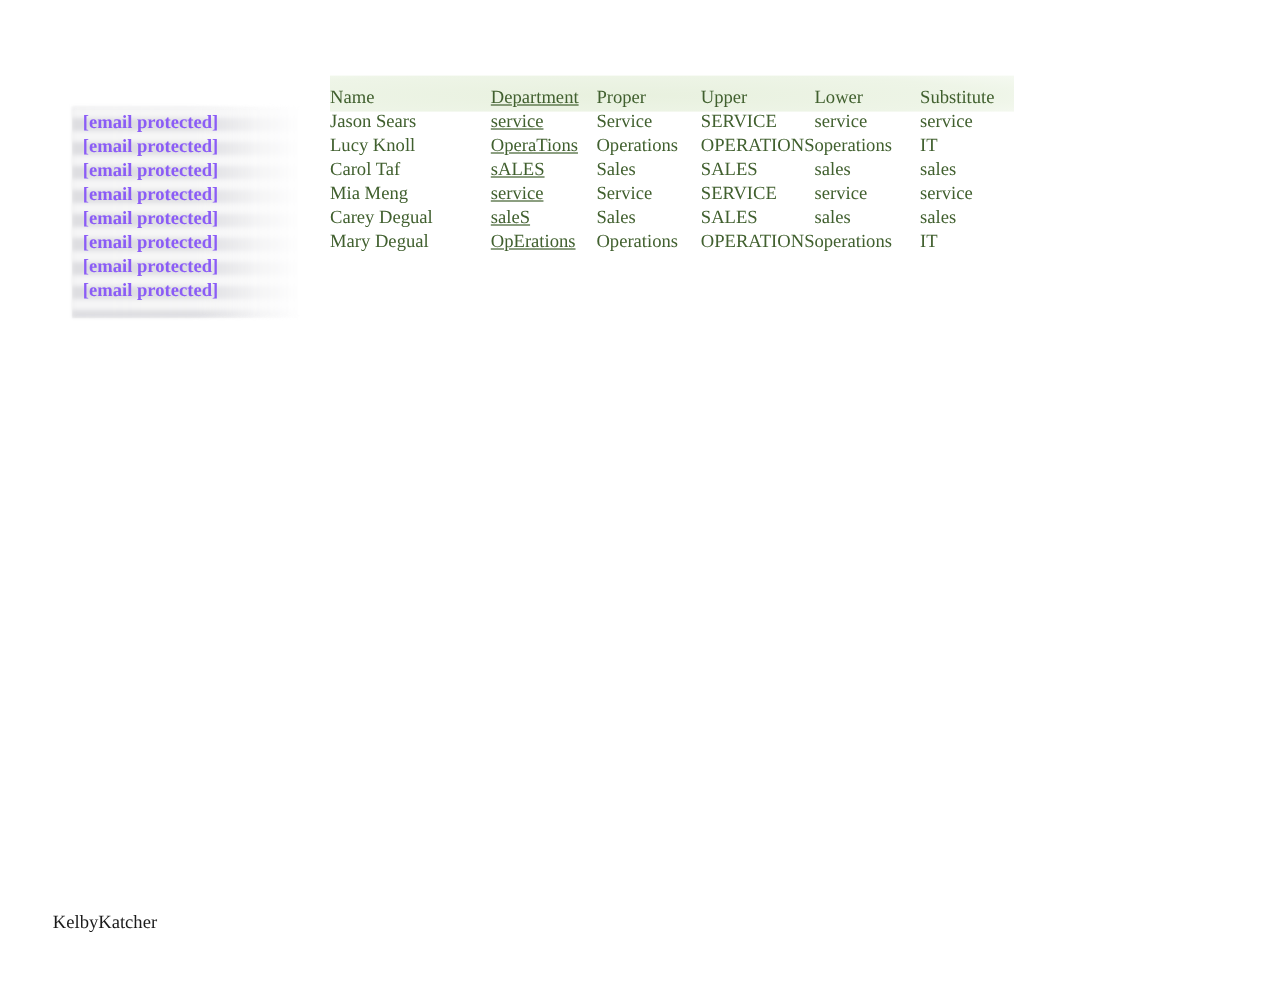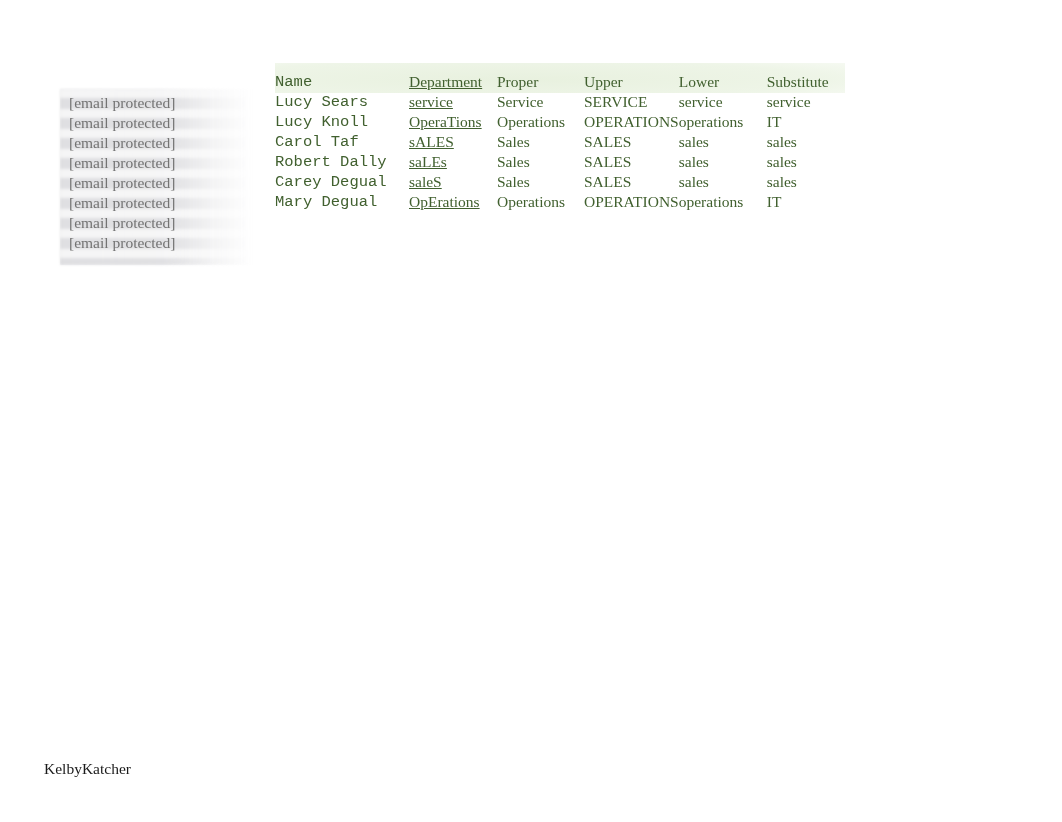--- a/index.html
+++ b/index.html
@@ -57,23 +57,24 @@
     padding: 0;
     list-style: none;
   }
   .email-item {
     height: 20px;
     line-height: 20px;
     font-size: 15.5px;
     white-space: nowrap;
   }
   .email-link {
-    color: #737373;
+    color: #8b5cf6;
     text-decoration: none;
     cursor: pointer;
+    font-weight: bold;
   }
 
   
   #data-table {
     position: absolute;
     left: 275px;
     top: 72px;
     border-collapse: collapse;
     font-size: 15.5px;
     color: #41602f;
@@ -92,21 +93,21 @@
   }
   #data-table tbody td {
     height: 20px;
     line-height: 20px;
     padding: 0;
     vertical-align: bottom;
     white-space: nowrap;
     overflow: visible;
   }
   
-  .col-name      { width: 134px; font-family: Liberation Mono, monospace; }
+  .col-name      { width: 134px; }
   .col-department{ width: 88px; text-decoration: underline; }
   .col-proper    { width: 87px; margin-top: 20px; }
   .col-upper     { width: 86px; }
   .col-lower     { width: 88px; }
   .col-substitute{ width: 90px; }
 
   
   th.col-name { text-align: center; padding-right: 28px; }
 
   
@@ -163,21 +164,21 @@
       <th class="col-name">Name</th>
       <th class="col-department">Department</th>
       <th class="col-proper">Proper</th>
       <th class="col-upper">Upper</th>
       <th class="col-lower">Lower</th>
       <th class="col-substitute">Substitute</th>
     </tr>
   </thead>
   <tbody>
     <tr>
-      <td class="col-name">Lucy Sears</td>
+      <td class="col-name">Jason Sears</td>
       <td class="col-department">service</td>
       <td class="col-proper">Service</td>
       <td class="col-upper">SERVICE</td>
       <td class="col-lower">service</td>
       <td class="col-substitute">service</td>
     </tr>
     <tr>
       <td class="col-name">Lucy Knoll</td>
       <td class="col-department">OperaTions</td>
       <td class="col-proper">Operations</td>
@@ -187,26 +188,26 @@
     </tr>
     <tr>
       <td class="col-name">Carol Taf</td>
       <td class="col-department">sALES</td>
       <td class="col-proper">Sales</td>
       <td class="col-upper">SALES</td>
       <td class="col-lower">sales</td>
       <td class="col-substitute">sales</td>
     </tr>
     <tr>
-      <td class="col-name">Robert Dally</td>
-      <td class="col-department">saLEs</td>
-      <td class="col-proper">Sales</td>
-      <td class="col-upper">SALES</td>
-      <td class="col-lower">sales</td>
-      <td class="col-substitute">sales</td>
+      <td class="col-name">Mia Meng</td>
+      <td class="col-department">service</td>
+      <td class="col-proper">Service</td>
+      <td class="col-upper">SERVICE</td>
+      <td class="col-lower">service</td>
+      <td class="col-substitute">service</td>
     </tr>
     <tr>
       <td class="col-name">Carey Degual</td>
       <td class="col-department">saleS</td>
       <td class="col-proper">Sales</td>
       <td class="col-upper">SALES</td>
       <td class="col-lower">sales</td>
       <td class="col-substitute">sales</td>
     </tr>
     <tr>

